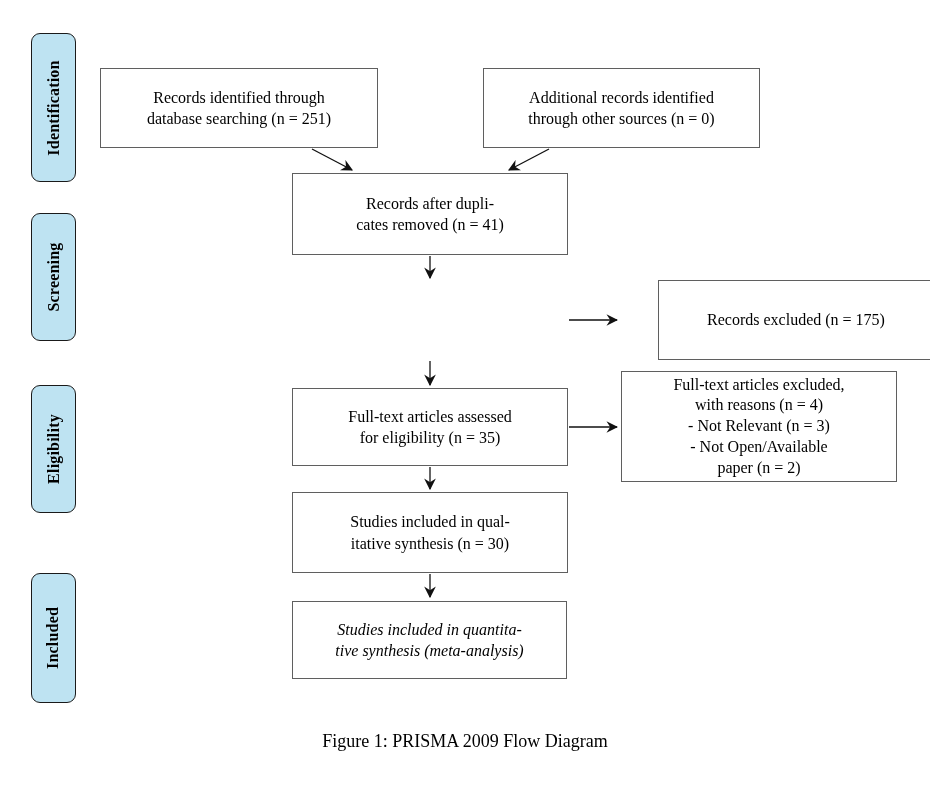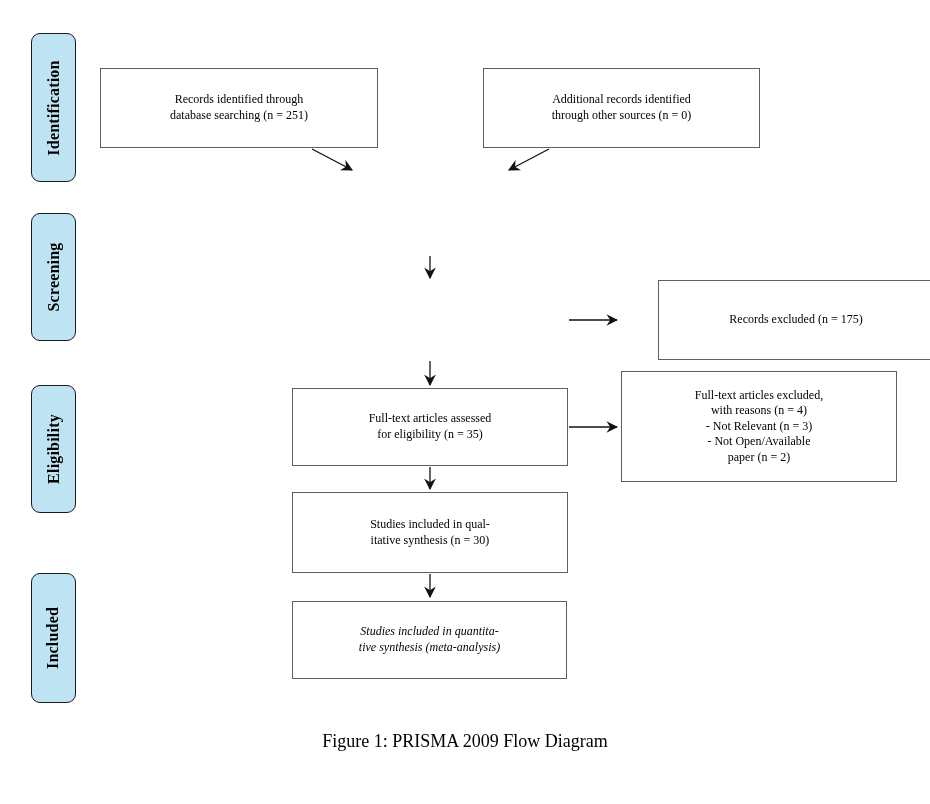--- a/index.html
+++ b/index.html
@@ -27,21 +27,21 @@
     font-size:16px;
     letter-spacing:.2px;
   }
   .node{
     position:absolute;
     background:#ffffff;
     border:1.5px solid #5f5f5f;
     box-sizing:border-box;
     display:flex;align-items:center;justify-content:center;
     text-align:center;
-    font-size:12px;
+    font-size:16px;
     line-height:1.32;
     white-space:pre-line;
     padding:2px 6px;
   }
   .caption{
     position:absolute;left:0;top:731px;width:930px;
     text-align:center;
     font-size:18px;
   }
   
@@ -93,20 +93,22 @@
     <span>Eligibility</span>
   </div>
   <div class="stage" id="s-included">
     <span>Included</span>
   </div>
 
   <div class="node" id="n-identified">Records identified through
 database searching (n = 251)</div>
   <div class="node" id="n-additional">Additional records identified
 through other sources (n = 0)</div>
+  <div class="node" id="n-dedup">Records after dupli-
+cates removed (n = 41)</div>
   <div class="node" id="n-excluded">Records excluded (n = 175)</div>
   <div class="node" id="n-fulltext">Full-text articles assessed
 for eligibility (n = 35)</div>
   <div class="node" id="n-fulltext-excluded">Full-text articles excluded,
 with reasons (n = 4)
 - Not Relevant (n = 3)
 - Not Open/Available
 paper (n = 2)</div>
   <div class="node" id="n-qualitative">Studies included in qual-
 itative synthesis (n = 30)</div>

